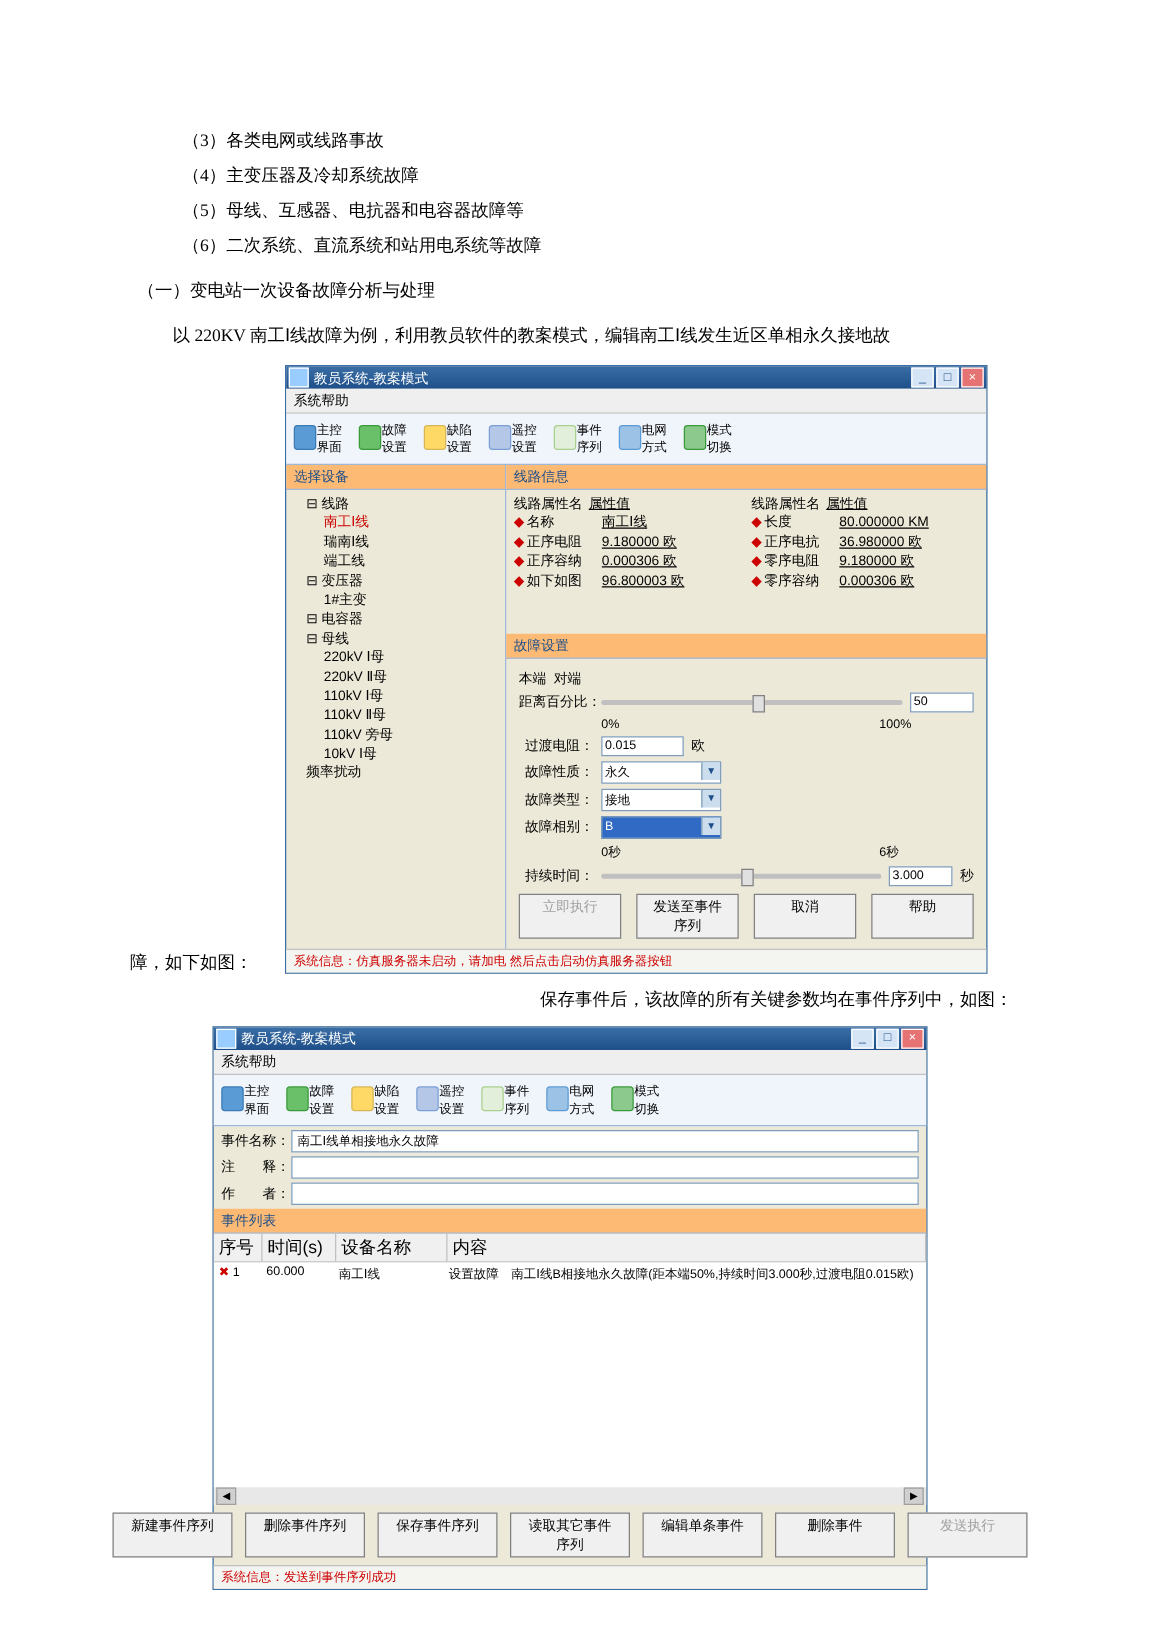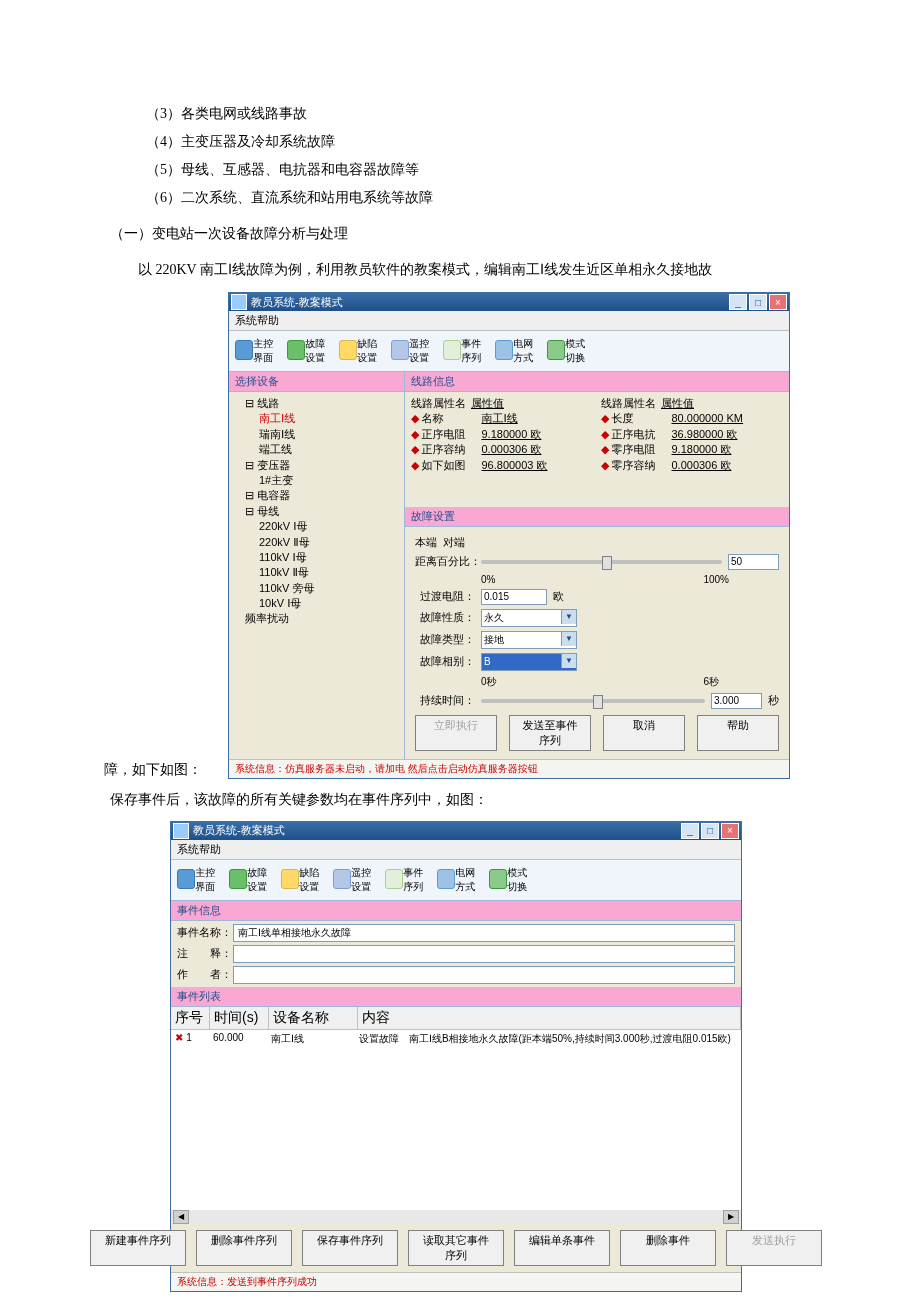--- a/index.html
+++ b/index.html
@@ -1,20 +1,20 @@
 <!DOCTYPE html>
 <html><head>
 <meta charset="utf-8">
 <style>
   body { margin:0; background:#fff; font-family:"SimSun","宋体",serif; font-size:14px; color:#000; width:920px; }
   .page { padding:100px 110px 60px 110px; }
   .indent1 { margin-left:36px; line-height:2.0; }
   .indent0 { margin-left:0; line-height:2.0; margin-top:8px; margin-bottom:8px; }
   .para { text-indent:2em; line-height:2.0; margin:8px 0; }
-  .caption { text-align:left; margin:12px 0; }
+  .caption { text-align:right; margin:12px 0; }
 
   .win { border:1px solid #3a6ea5; background:#ece9d8; font-family:"SimSun","宋体","Microsoft Sans Serif",sans-serif; font-size:11px; color:#000; margin:0 auto; }
   .win1 { width:560px; }
   .win2 { width:570px; }
   .titlebar { background:linear-gradient(#3a6ea5,#1e4f8a); color:#fff; height:18px; display:flex; align-items:center; padding:0 2px; }
   .titlebar .ticon { width:14px; height:14px; background:#9cf; border:1px solid #fff; margin-right:4px; }
   .titlebar .wctl { margin-left:auto; display:flex; gap:2px; }
   .titlebar .wbtn { width:16px; height:14px; background:#d6e5f5; border:1px solid #fff; display:flex; align-items:center; justify-content:center; font-size:10px; color:#1e4f8a; }
   .titlebar .closebtn { background:#e57373; color:#fff; }
   .menubar { background:#efefef; padding:2px 6px; border-bottom:1px solid #c0c0c0; }
@@ -24,21 +24,21 @@
   .ic-blue { background:#5b9bd5; border:1px solid #3a7ab5; }
   .ic-green { background:#6abf69; border:1px solid #3a9a3a; border-radius:50%; }
   .ic-star { background:#ffd966; border:1px solid #d6b656; }
   .ic-wrench { background:#b4c7e7; border:1px solid #7a9fd6; }
   .ic-list { background:#e2efda; border:1px solid #a9d08e; }
   .ic-arrow { background:#9cc2e5; border:1px solid #5b9bd5; }
   .ic-cycle { background:#8cc98c; border:1px solid #3a9a3a; border-radius:50%; }
 
   .body1 { display:flex; }
   .leftpane { width:185px; border-right:1px solid #a0b8d8; }
-  .panehdr { background:#f9a8d4; color:#1e4f8a; padding:2px 6px; border-bottom:1px solid #a0b8d8; }
+  .panehdr { background:#fdba74; color:#1e4f8a; padding:2px 6px; border-bottom:1px solid #a0b8d8; }
   .tree { padding:4px 6px; line-height:1.4; }
   .tree .sel { color:#c00; }
   .tree .l1 { padding-left:10px; }
   .tree .l2 { padding-left:24px; }
   .rightpane { flex:1; display:flex; flex-direction:column; }
   .propgrid { display:flex; padding:4px 6px; gap:8px; }
   .propcol { flex:1; }
   .prow { display:flex; line-height:1.4; }
   .prow .dia { color:#c00; margin-right:2px; }
   .prow .pname { width:60px; }
@@ -316,21 +316,20 @@
         </div>
       <div class="tbtn">
           <div class="ticon2 ic-arrow"></div>
           <span>电网方式</span>
         </div>
       <div class="tbtn">
           <div class="ticon2 ic-cycle"></div>
           <span>模式切换</span>
         </div>
     </div>
-    <div class="panehdr">事件信息</div>
     <div class="info">
       <div class="erow">
           <span class="elabel">事件名称：</span>
           <div class="ebox">南工Ⅰ线单相接地永久故障</div>
         </div>
       <div class="erow">
           <span class="elabel">注　　释：</span>
           <div class="ebox"></div>
         </div>
       <div class="erow">

